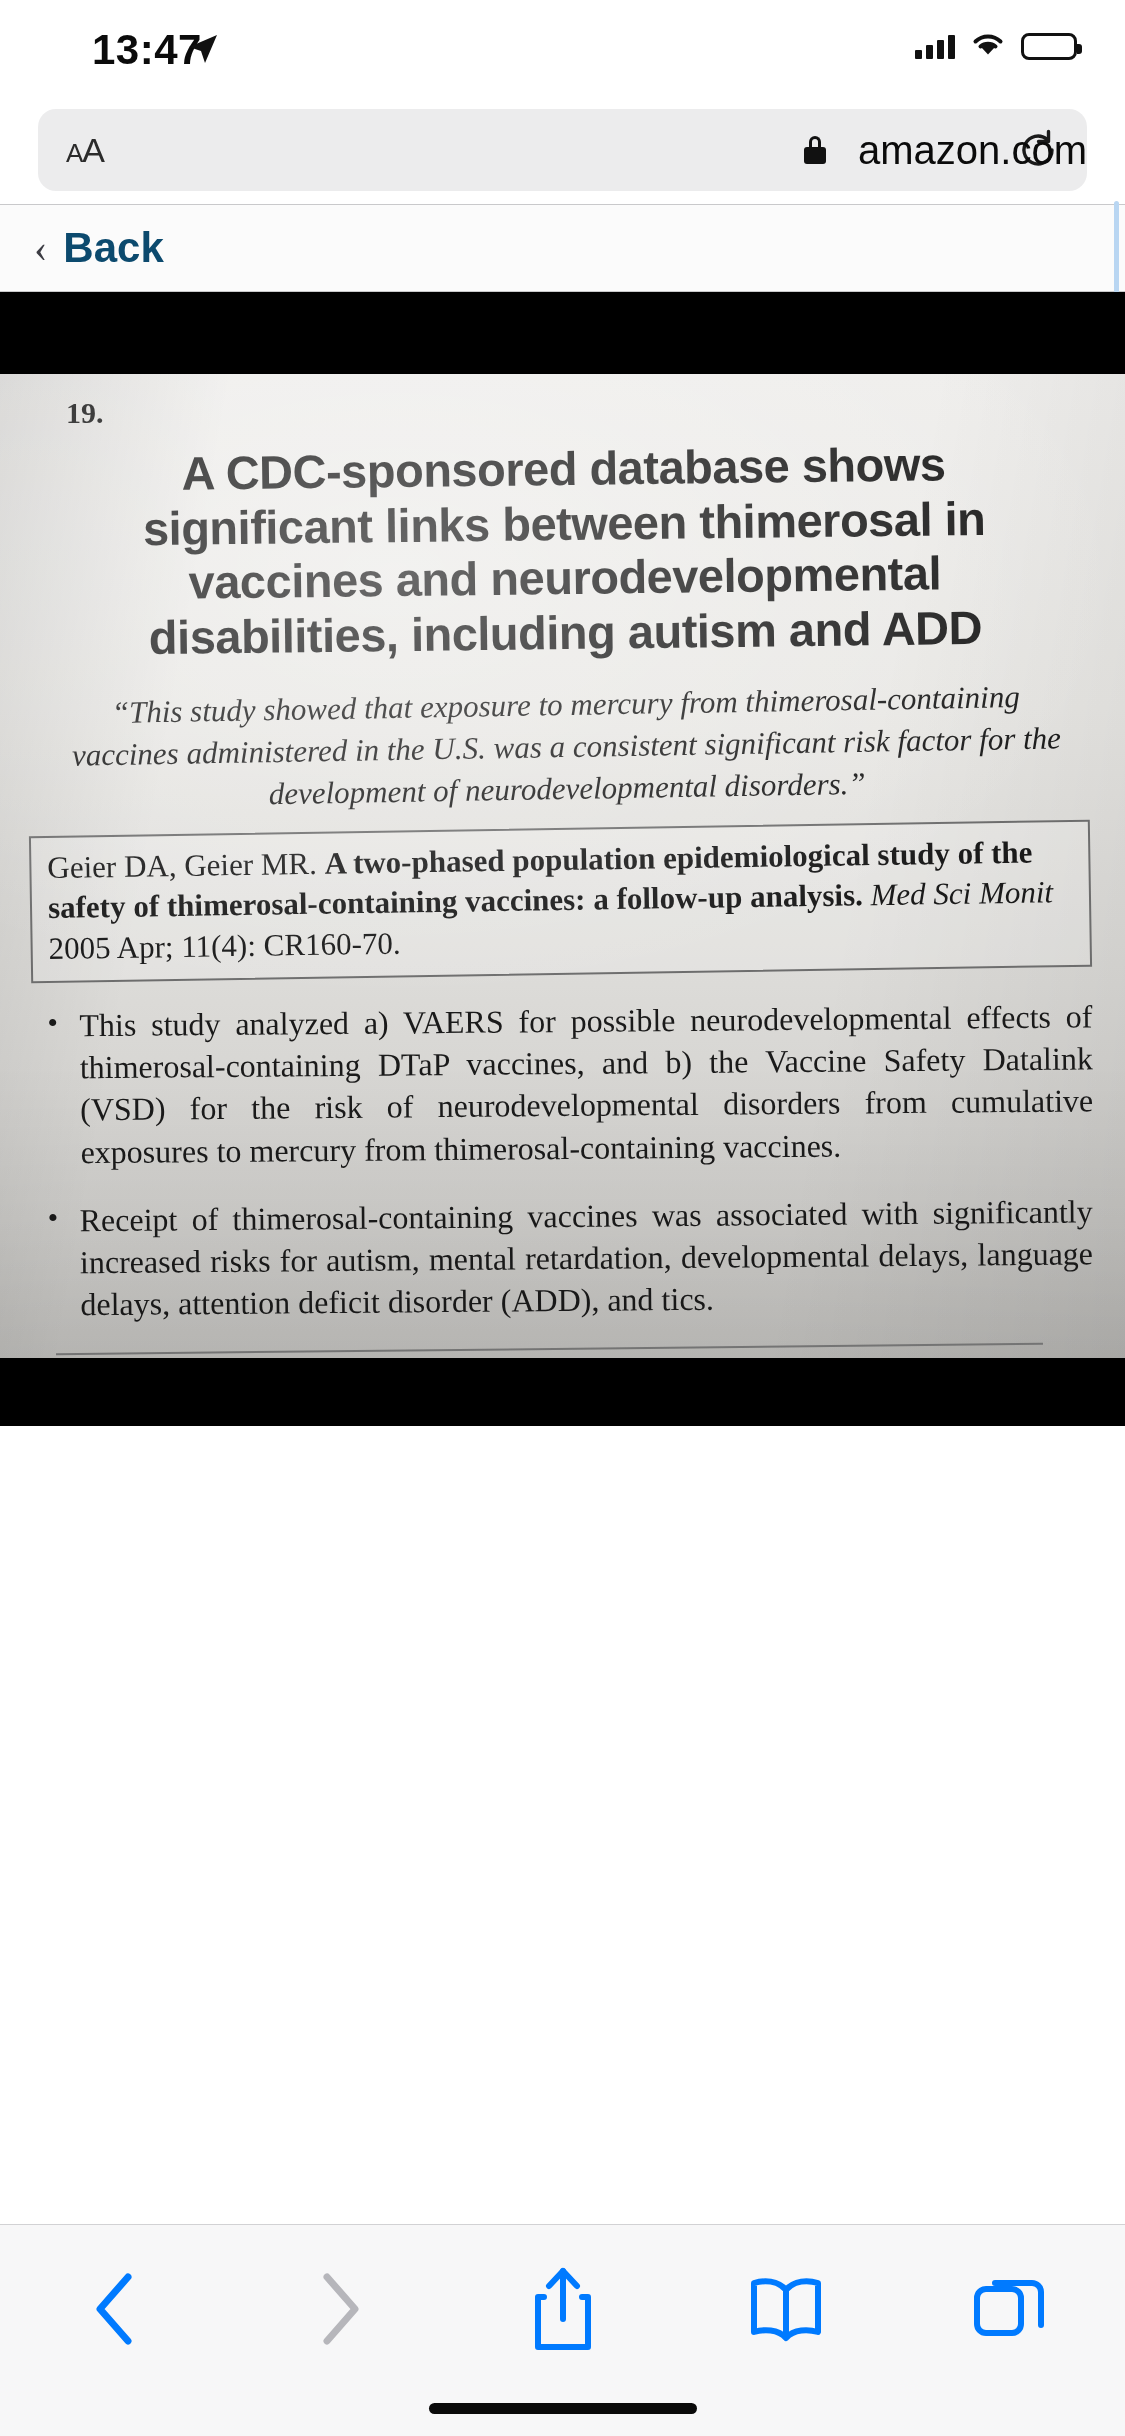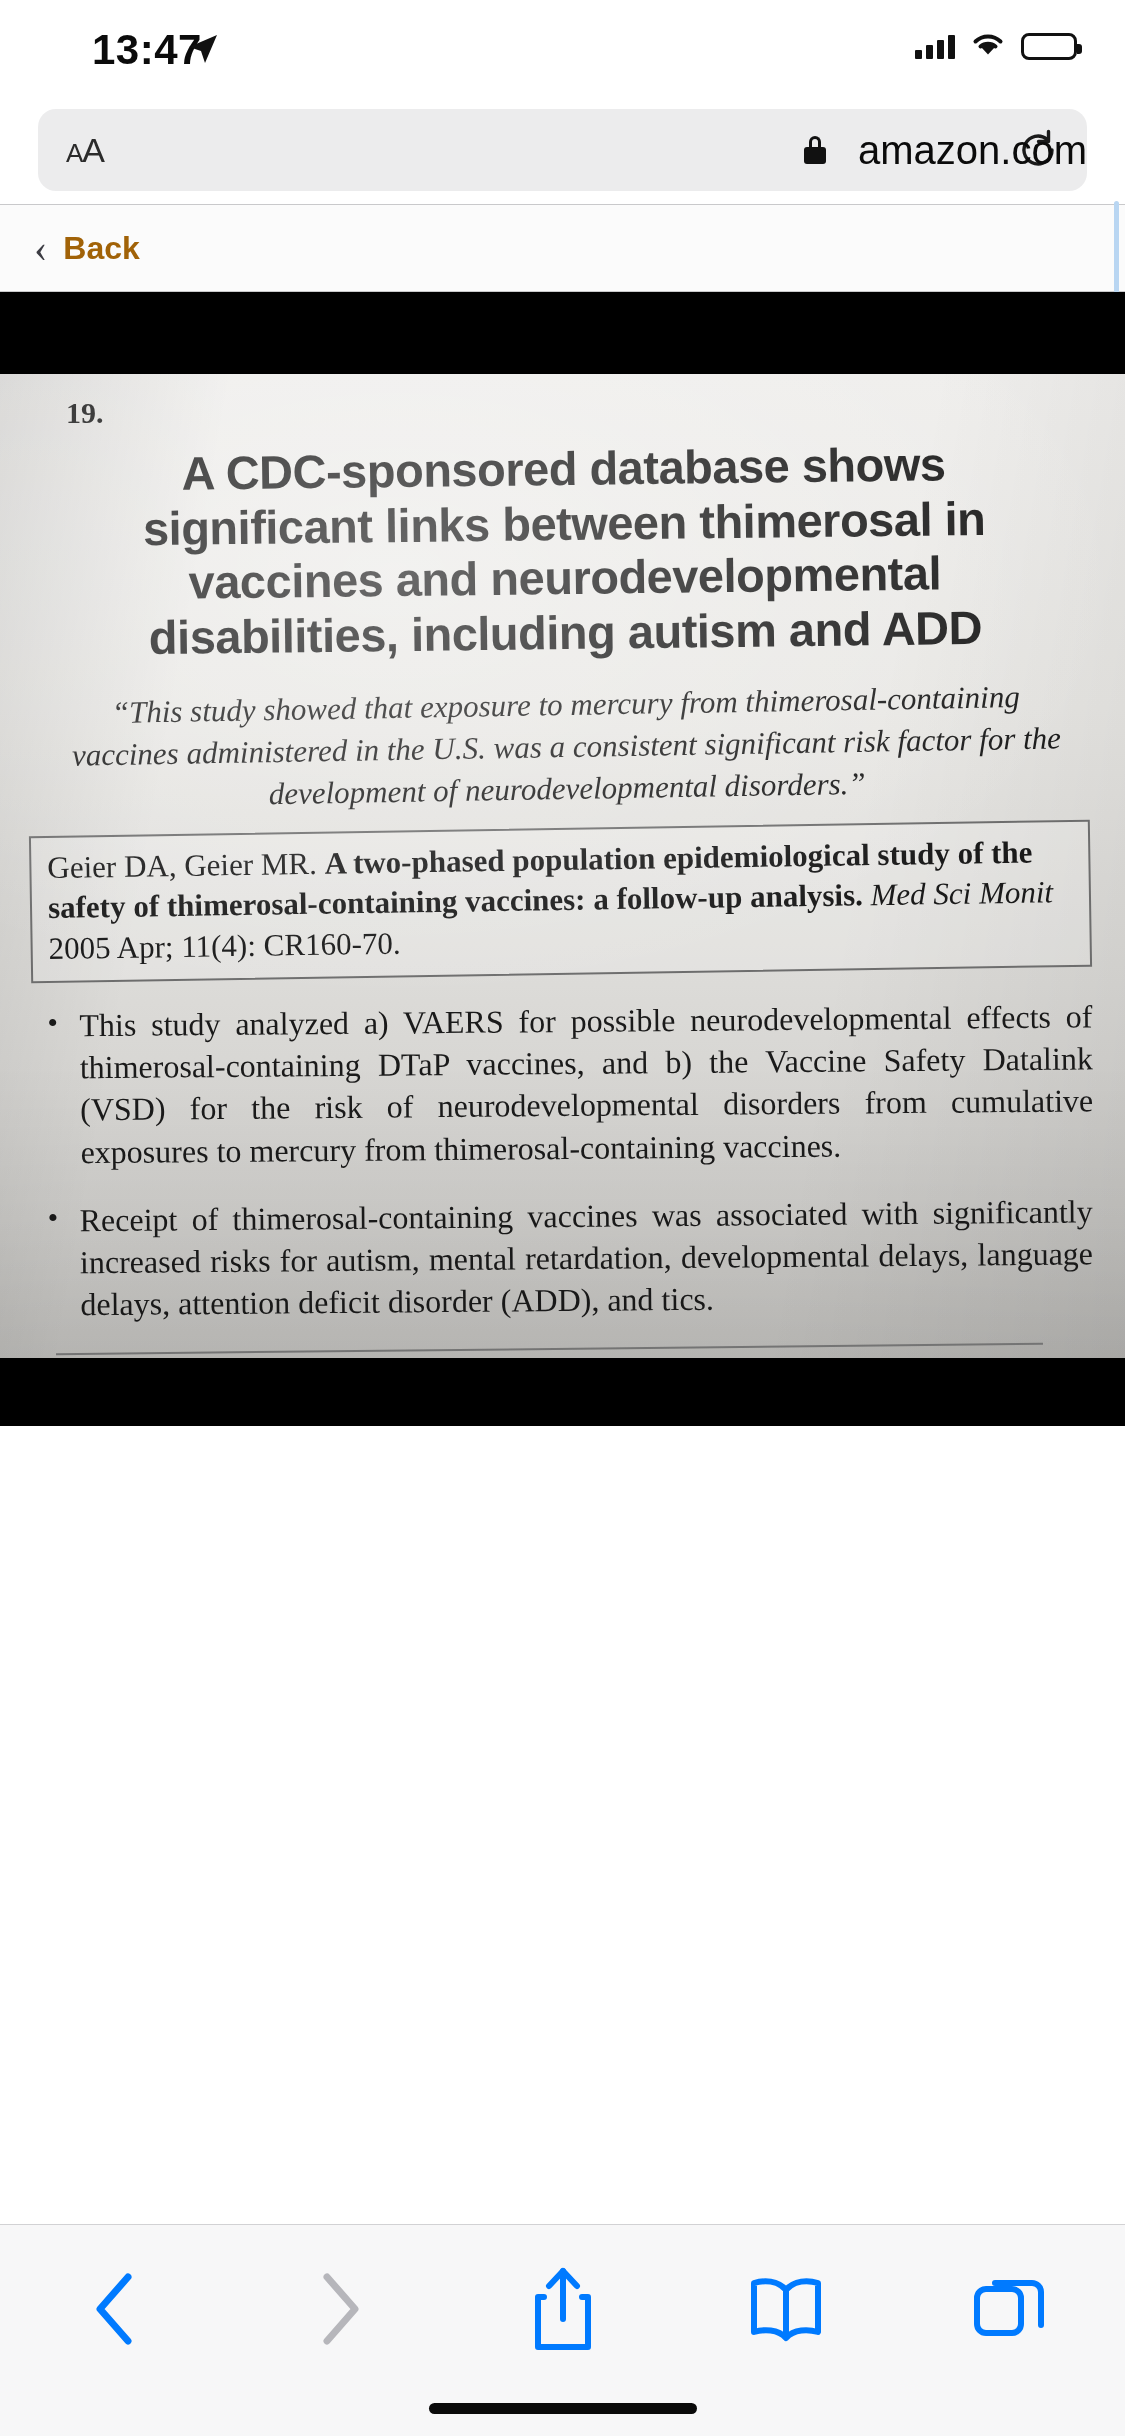--- a/index.html
+++ b/index.html
@@ -153,23 +153,23 @@
     align-items: center;
     gap: 16px;
   }
   .back-chevron {
     font-size: 40px;
     color: #3c3c43;
     line-height: 1;
     font-family: "Liberation Serif", serif;
   }
   .back-label {
-    font-size: 32px;
+    font-size: 42px;
     font-weight: 700;
-    color: #a16207;
+    color: #0c4a6e;
   }
   .scroll-indicator {
     position: absolute;
     right: 6px;
     top: -4px;
     width: 5px;
     height: 92px;
     background: #b9d6f2;
     border-radius: 3px;
   }

